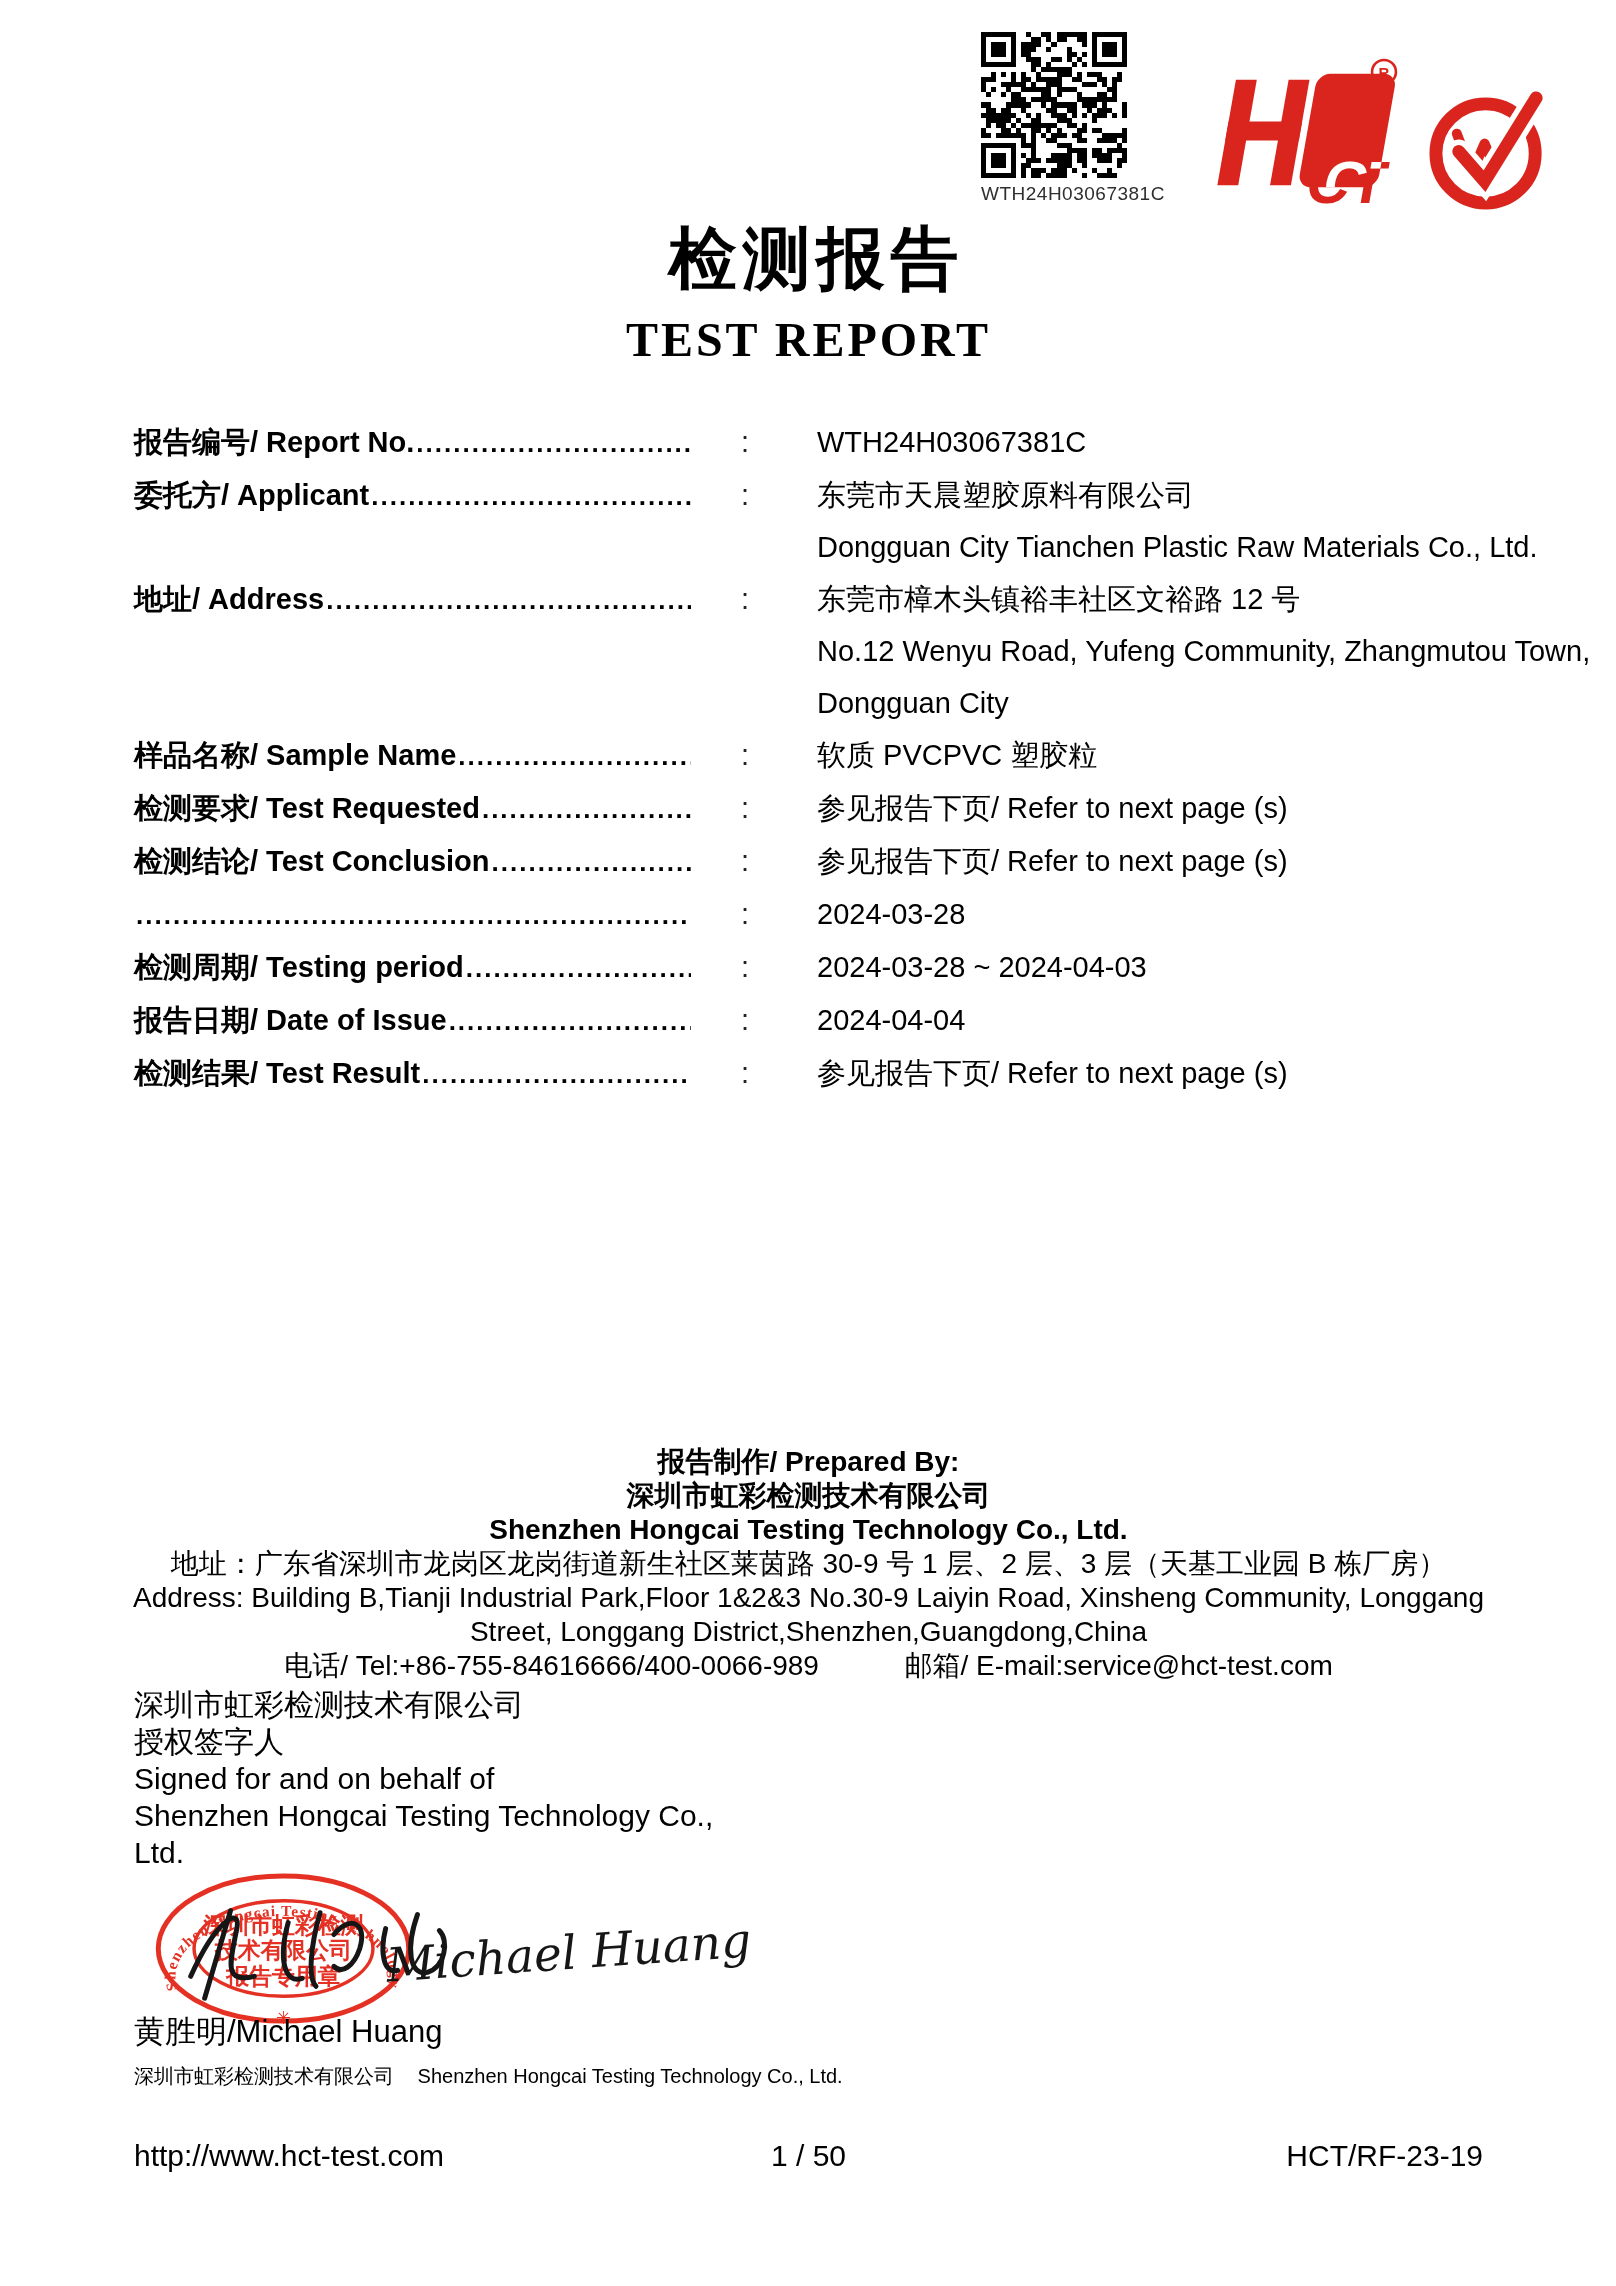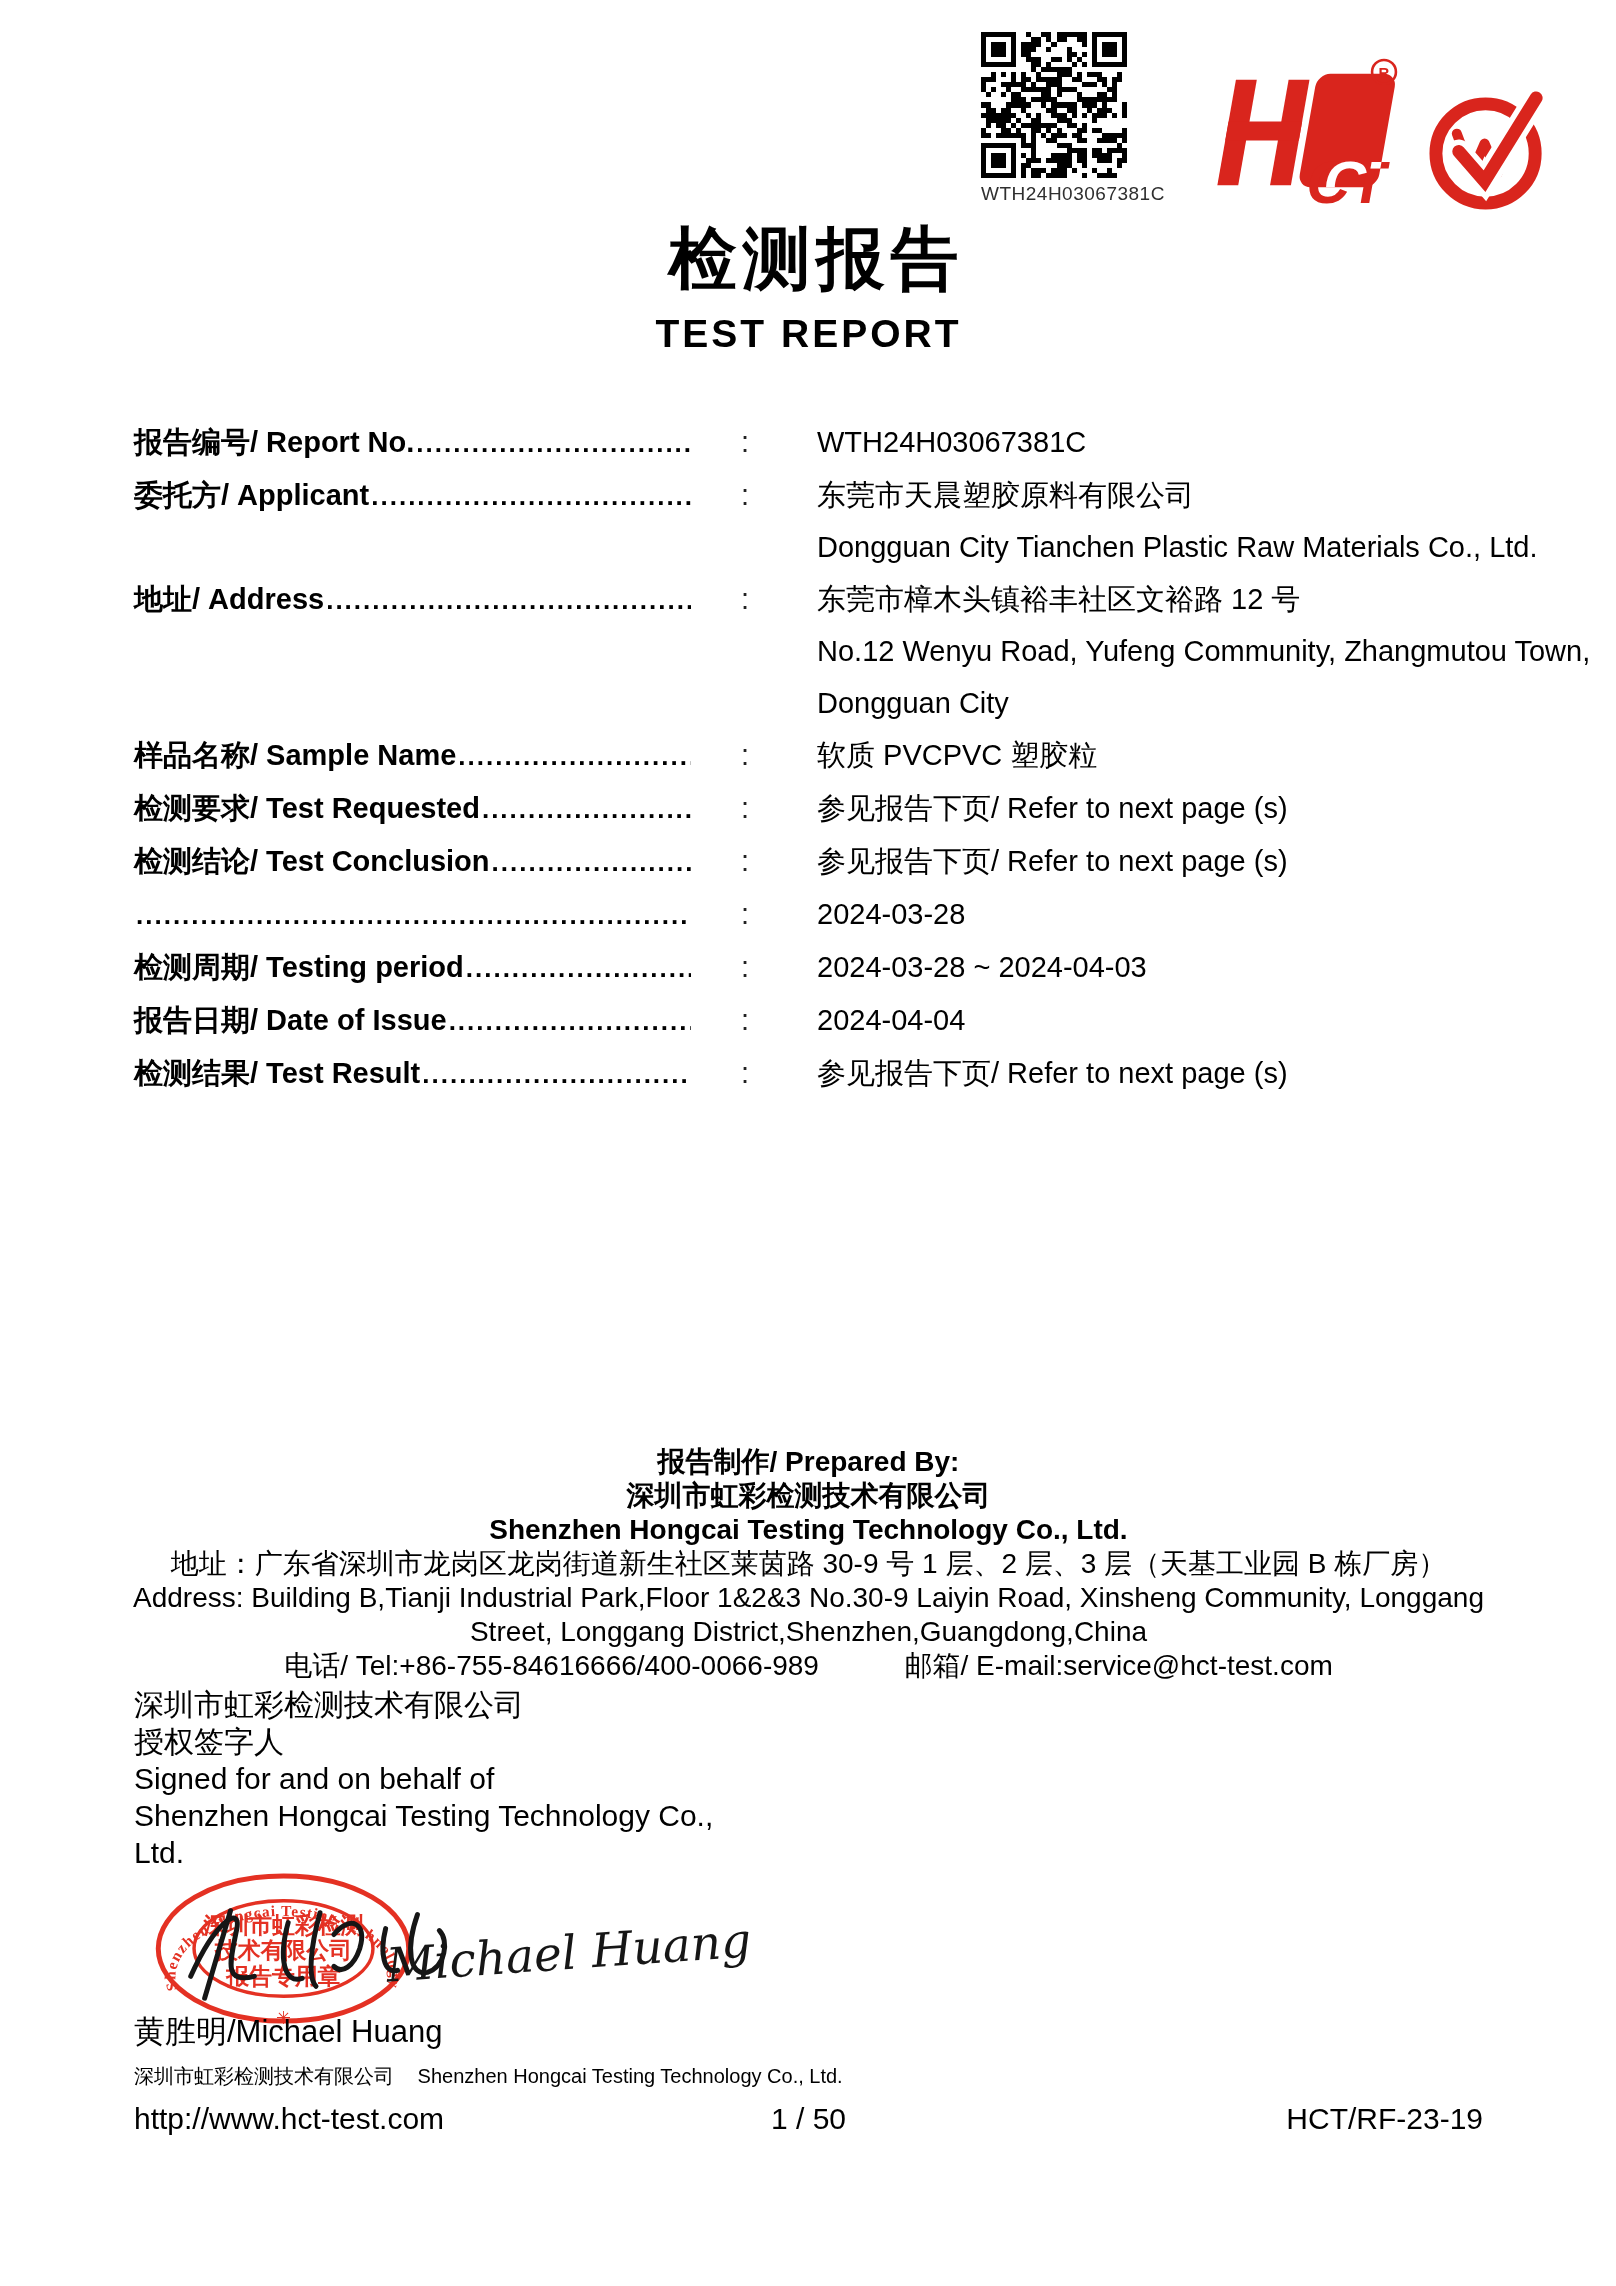--- a/index.html
+++ b/index.html
@@ -10,21 +10,21 @@
   .qr-block{position:absolute;left:981px;top:32px;width:149px;text-align:center;}
   .qr-block svg{display:block;}
   .qr-label{margin-top:5px;font-size:19px;letter-spacing:0.5px;color:#2f2f2f;white-space:nowrap;}
   .hct-logo{position:absolute;left:1197px;top:52px;}
   .w-logo{position:absolute;left:1423px;top:82px;}
 
   
   .title-zh{position:absolute;left:0;top:214px;width:100%;text-align:center;
             font-family:"Liberation Serif", serif;font-weight:700;font-size:68px;letter-spacing:6px;margin-left:8px;}
   .title-en{position:absolute;left:0;top:312px;width:100%;text-align:center;
-            font-weight:700;font-size:39px;letter-spacing:3px;}
+            font-weight:700;font-size:48px;letter-spacing:3px;font-family:Liberation Serif, serif;}
 
   
   .fields{position:absolute;left:134px;top:416px;width:1353px;}
   .f-row{display:flex;align-items:baseline;gap:40px;}
   .f-left{display:flex;align-items:baseline;width:557px;flex:0 0 557px;}
   .f-label{font-weight:700;font-size:29px;line-height:52px;white-space:nowrap;}
   .f-dots{flex:1;overflow:hidden;white-space:nowrap;font-weight:700;font-size:26px;
           letter-spacing:2px;line-height:52px;margin-left:2px;}
   .f-colon{flex:0 0 36px;font-size:29px;line-height:52px;text-align:left;padding-left:10px;color:#222;}
   .f-value{flex:1;font-size:29px;line-height:52px;}
@@ -45,21 +45,21 @@
   .stamp-wrap{position:absolute;left:139px;top:1867px;width:716px;height:174px;}
   .stamp-svg{position:absolute;left:0;top:0;}
   .scrawl-svg{position:absolute;left:0;top:-18px;}
   .hand-sig{position:absolute;left:247px;top:58px;font-family:"DejaVu Serif", serif;
             font-style:italic;font-size:47px;color:#161616;transform:rotate(-4deg);white-space:nowrap;}
   .signer-name{position:absolute;left:134px;top:2012px;font-size:31px;line-height:40px;}
   .company-line{position:absolute;left:134px;top:2056px;font-size:20px;line-height:40px;white-space:nowrap;}
   .company-line .zh{margin-right:18px;}
   .footer-row{position:absolute;left:134px;top:2099px;width:1349px;display:flex;
               align-items:baseline;font-size:30px;line-height:40px;}
-  .footer-row .f-url{flex:1;text-align:left;}
+  .footer-row .f-url{flex:1;text-align:left;margin-top:37px;}
   .footer-row .f-page{flex:1;text-align:center;}
   .footer-row .f-code{flex:1;text-align:right;}
 </style>
 </head>
 <body>
 
 <div class="page">
 
   <div class="qr-block">
     <svg id="qr-svg" width="146" height="146" viewBox="0 0 29 29" shape-rendering="crispEdges">

